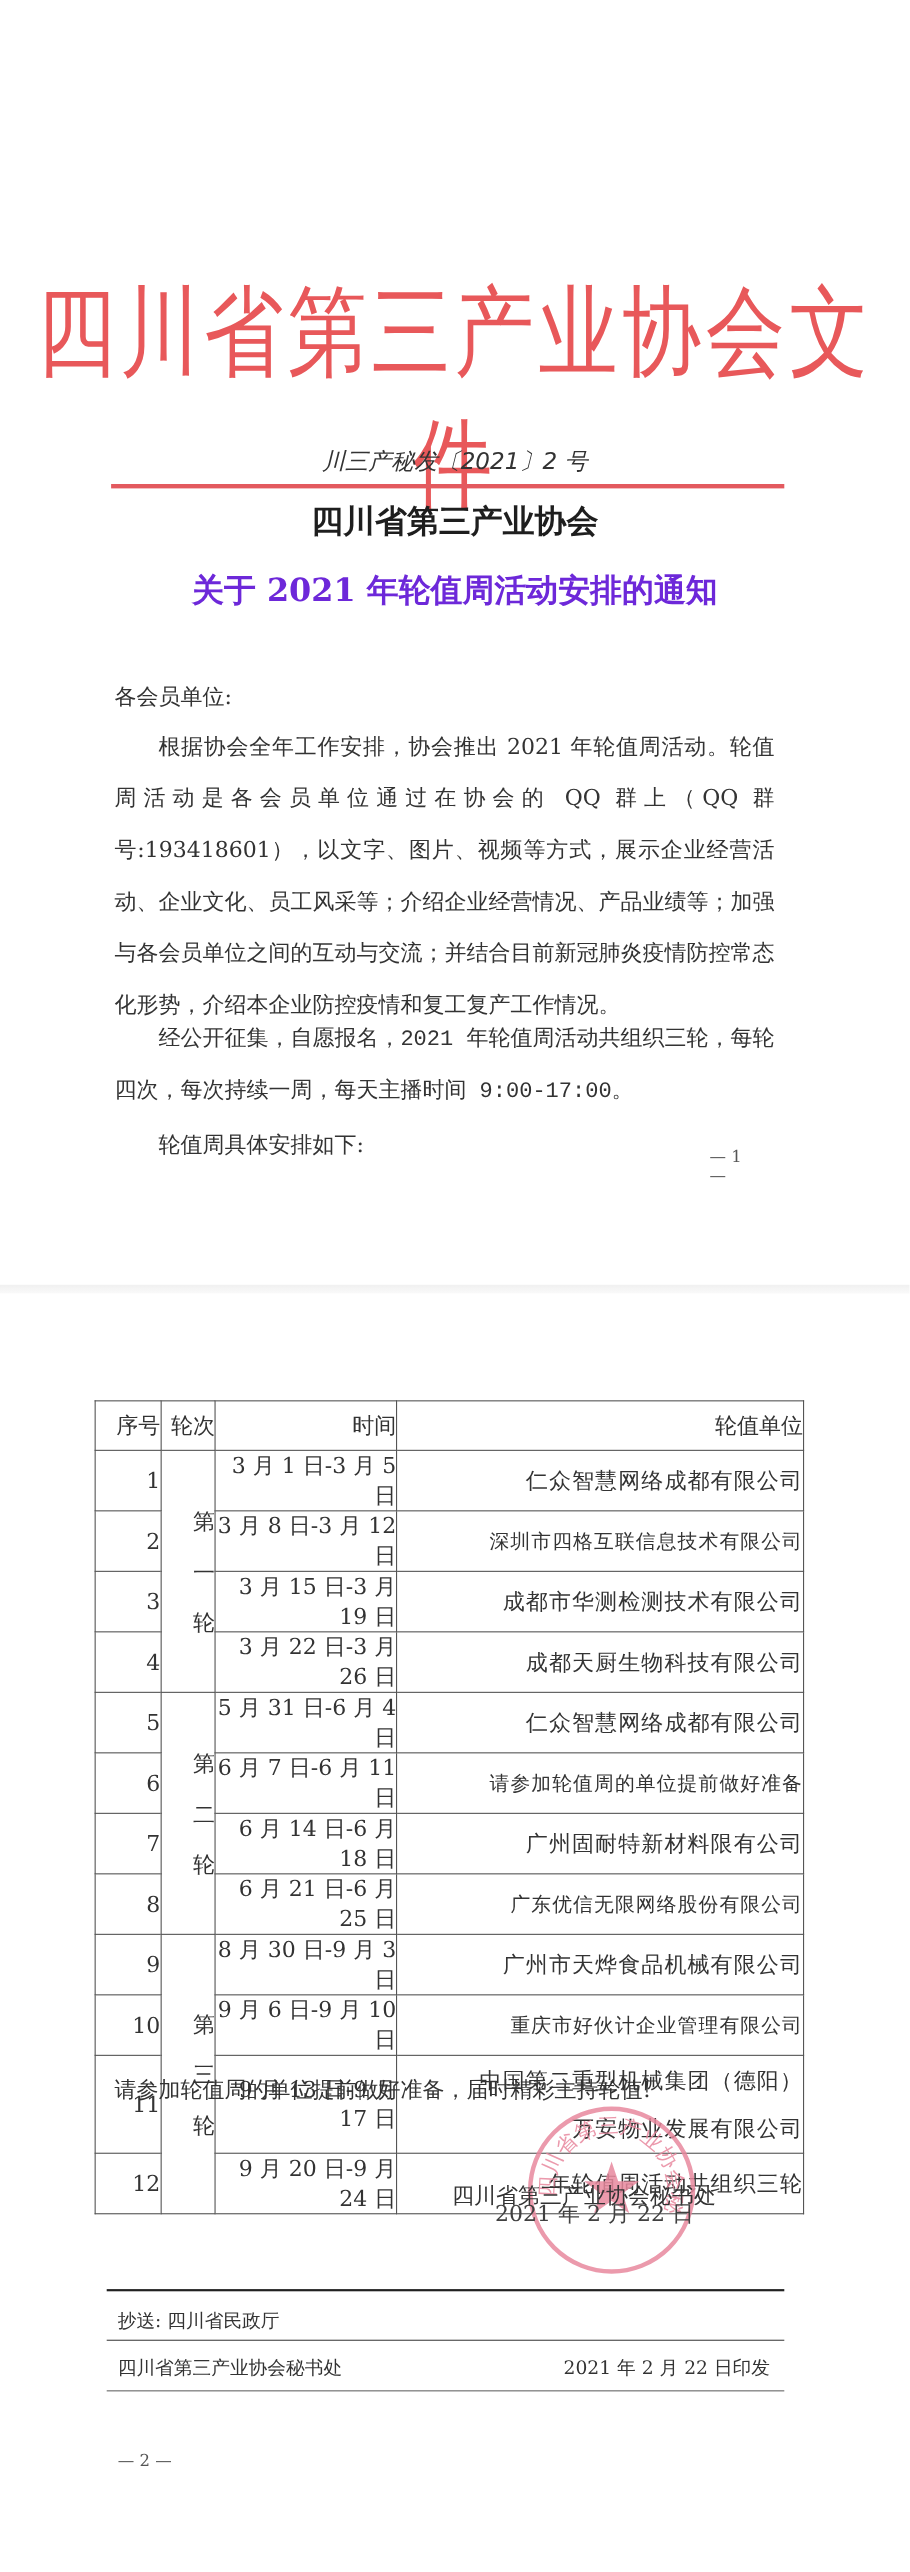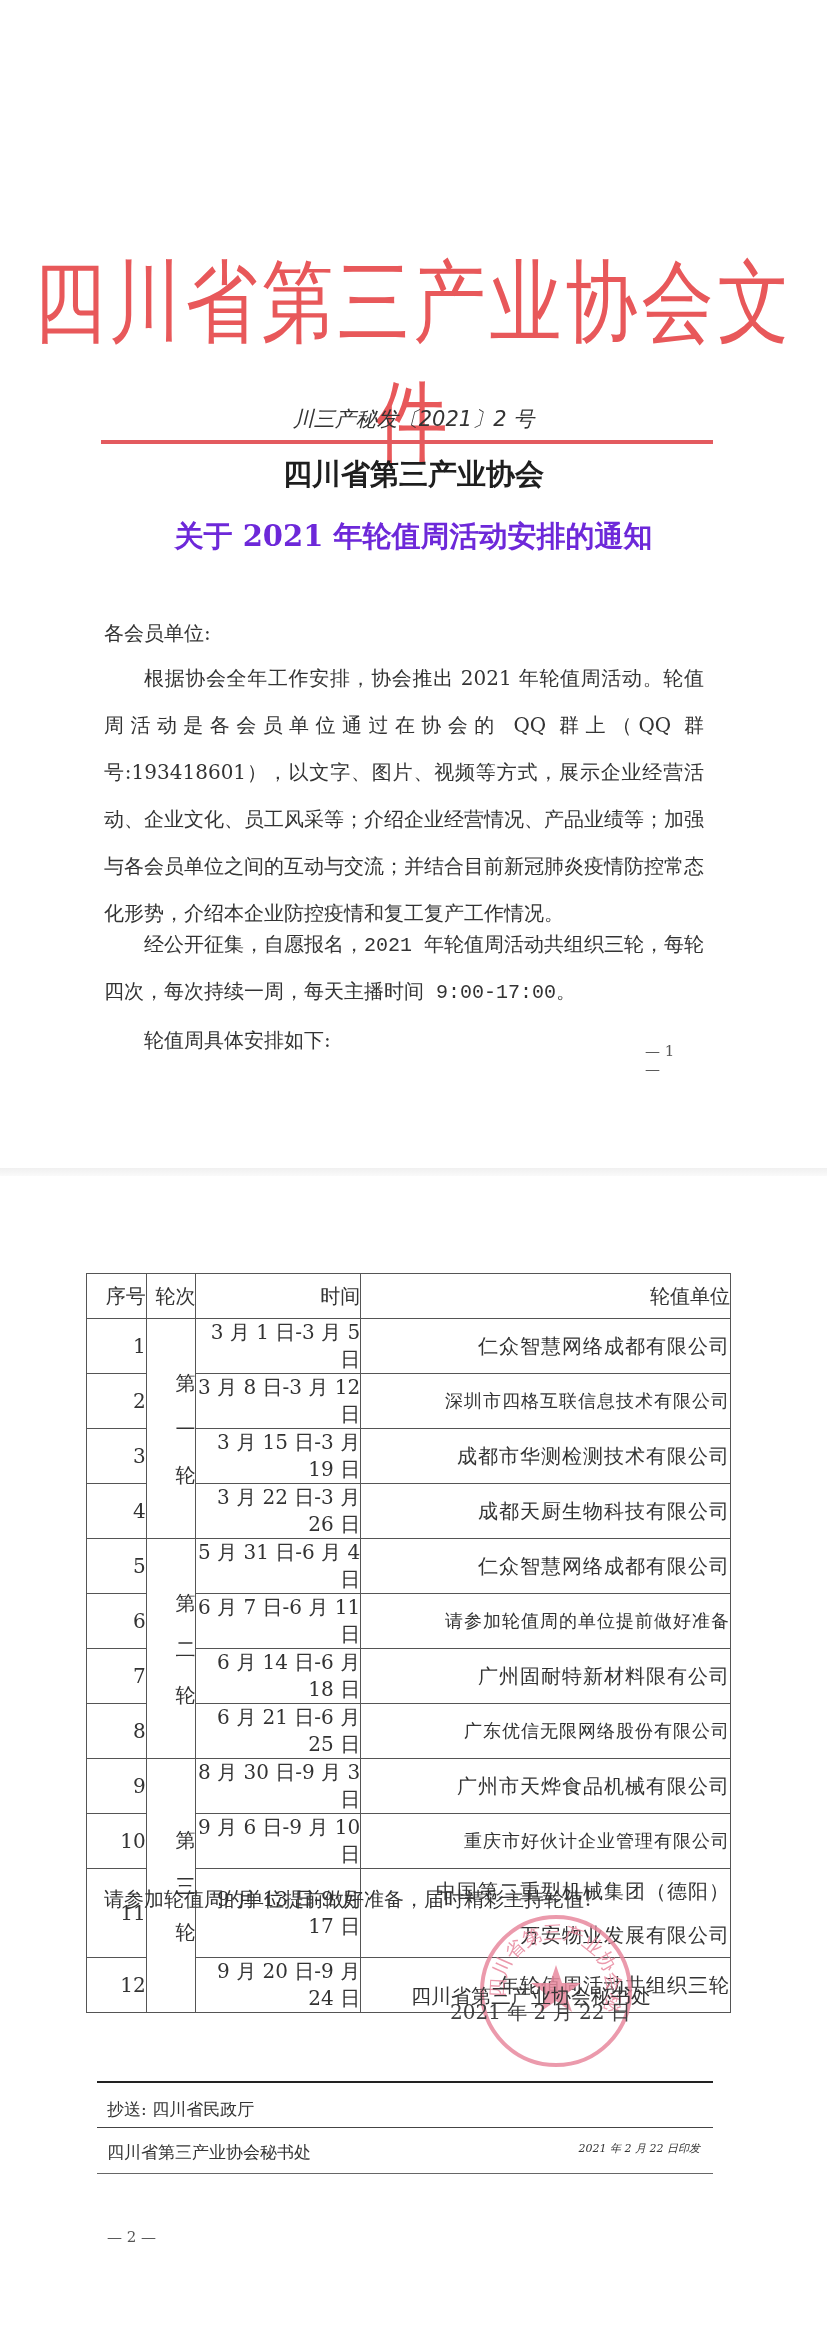--- a/index.html
+++ b/index.html
@@ -199,23 +199,22 @@
       left: 107px;
       font-size: 17px;
       color: #333;
     }
     .issue-date {
       position: absolute;
       top: 2141px;
       left: 418px;
       width: 282px;
       text-align: right;
-      font-size: 11px;
-      color: #333;
-      font-style: italic;
+      font-size: 17px;
+      color: #333;
     }
     .footer-rule-bottom {
       position: absolute;
       top: 2173px;
       left: 97px;
       width: 616px;
       height: 1px;
       background: #666;
     }
     .page-num-2 {

